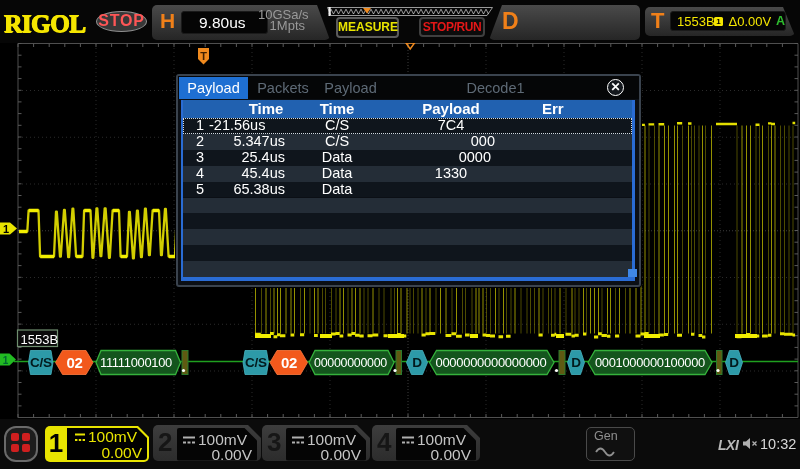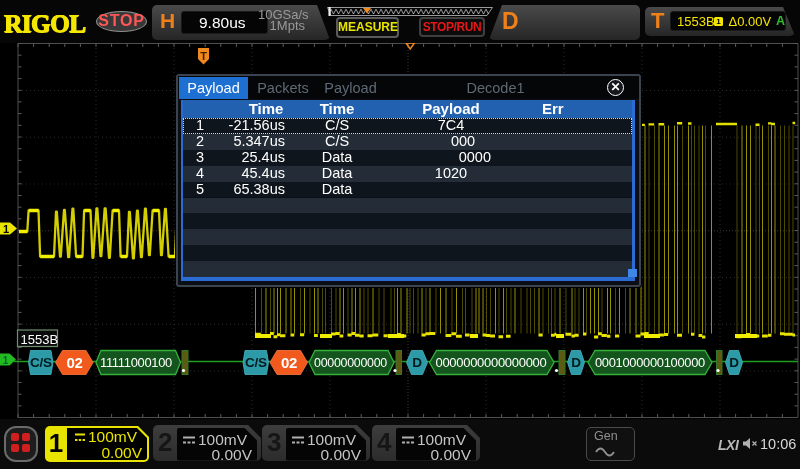--- a/index.html
+++ b/index.html
@@ -154,41 +154,41 @@
   <div class="abs" style="left:5px;top:24px;width:449px;height:159px;">
     <div class="abs" style="left:0;top:0;width:449px;height:18px;background:#2161b0;color:#fff;
       font-weight:bold;font-size:15px;line-height:18px;">
       <span class="abs" style="left:48px;width:70px;text-align:center;">Time</span>
       <span class="abs" style="left:119px;width:70px;text-align:center;">Time</span>
       <span class="abs" style="left:228px;width:80px;text-align:center;">Payload</span>
       <span class="abs" style="left:359px;width:70px;text-align:left;">Err</span>
     </div>
 <div class="abs" style="left:0;top:18.0px;width:449px;height:15.9px;background:#0f151c;outline:1px dotted #cfd8e0;outline-offset:-1px;color:#fff;font-size:14.5px;line-height:15.9px;">
       <span class="abs" style="left:0px;width:21px;text-align:right;">1</span>
-      <span class="abs" style="left:26px;width:76px;text-align:right;">-21.56us</span>
+      <span class="abs" style="left:26px;width:76px;">-21.56us</span>
       <span class="abs" style="left:119px;width:70px;text-align:center;">C/S</span>
       <span class="abs" style="left:228px;width:80px;text-align:center;">7C4</span>
     </div>
 <div class="abs" style="left:0;top:33.9px;width:449px;height:15.9px;background:#242d37;color:#fff;font-size:14.5px;line-height:15.9px;">
       <span class="abs" style="left:0px;width:21px;text-align:right;">2</span>
       <span class="abs" style="left:26px;width:76px;text-align:right;">5.347us</span>
       <span class="abs" style="left:119px;width:70px;text-align:center;">C/S</span>
-      <span class="abs" style="left:240px;width:80px;text-align:center;">000</span>
+      <span class="abs" style="left:232px;width:80px;text-align:right;">000</span>
     </div>
 <div class="abs" style="left:0;top:49.8px;width:449px;height:15.9px;background:#0f151c;color:#fff;font-size:14.5px;line-height:15.9px;">
       <span class="abs" style="left:0px;width:21px;text-align:right;">3</span>
       <span class="abs" style="left:26px;width:76px;text-align:right;">25.4us</span>
       <span class="abs" style="left:119px;width:70px;text-align:center;">Data</span>
       <span class="abs" style="left:228px;width:80px;text-align:right;">0000</span>
     </div>
 <div class="abs" style="left:0;top:65.7px;width:449px;height:15.9px;background:#242d37;color:#fff;font-size:14.5px;line-height:15.9px;">
       <span class="abs" style="left:0px;width:21px;text-align:right;">4</span>
       <span class="abs" style="left:26px;width:76px;text-align:right;">45.4us</span>
       <span class="abs" style="left:119px;width:70px;text-align:center;">Data</span>
-      <span class="abs" style="left:228px;width:80px;text-align:center;">1020</span>
+      <span class="abs" style="left:228px;width:80px;text-align:center;">1330</span>
     </div>
 <div class="abs" style="left:0;top:81.6px;width:449px;height:15.9px;background:#0f151c;color:#fff;font-size:14.5px;line-height:15.9px;">
       <span class="abs" style="left:0px;width:21px;text-align:right;">5</span>
       <span class="abs" style="left:26px;width:76px;text-align:right;">65.38us</span>
       <span class="abs" style="left:119px;width:70px;text-align:center;">Data</span>
       <span class="abs" style="left:228px;width:80px;text-align:center;"></span>
     </div>
 <div class="abs" style="left:0;top:97.5px;width:449px;height:15.9px;background:#242d37;color:#fff;font-size:14.5px;line-height:15.9px;">
       <span class="abs" style="left:0px;width:21px;text-align:right;"></span>
       <span class="abs" style="left:26px;width:76px;text-align:right;"></span>
@@ -290,15 +290,15 @@
     <svg class="abs" style="left:8px;top:18px" width="20" height="11">
           <path d="M1 6 Q5.5 -1 10 6 T19 6" stroke="#8f8f8f" stroke-width="1.8" fill="none"></path>
         </svg>
   </div>
   <div class="abs" style="left:718px;top:18px;color:#b8b8b8;font-size:14px;font-weight:bold;
     font-style:italic;letter-spacing:-0.5px;">LXI</div>
   <svg class="abs" style="left:742px;top:18px" width="16" height="13">
     <polygon points="1,4.5 4,4.5 8,1 8,12 4,8.5 1,8.5" fill="#b0b0b0"></polygon>
     <path d="M10.5 4.5 L14.5 8.5 M14.5 4.5 L10.5 8.5" stroke="#b0b0b0" stroke-width="1.3"></path>
   </svg>
-  <div class="abs" style="left:760px;top:17px;color:#d8d8d8;font-size:14.5px;">10:06</div>
+  <div class="abs" style="left:760px;top:17px;color:#d8d8d8;font-size:14.5px;">10:32</div>
 </div>
 
 </div>
 </body></html>

